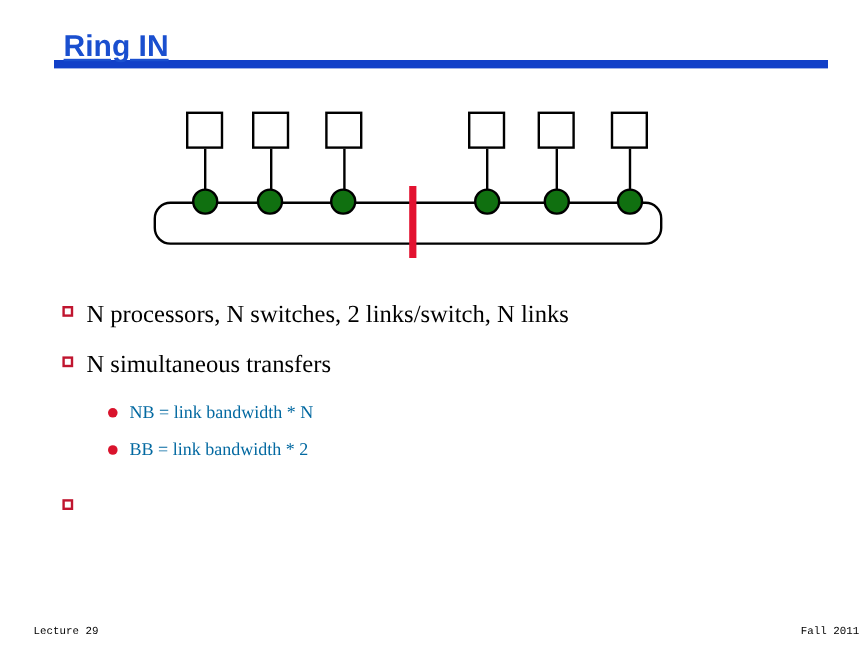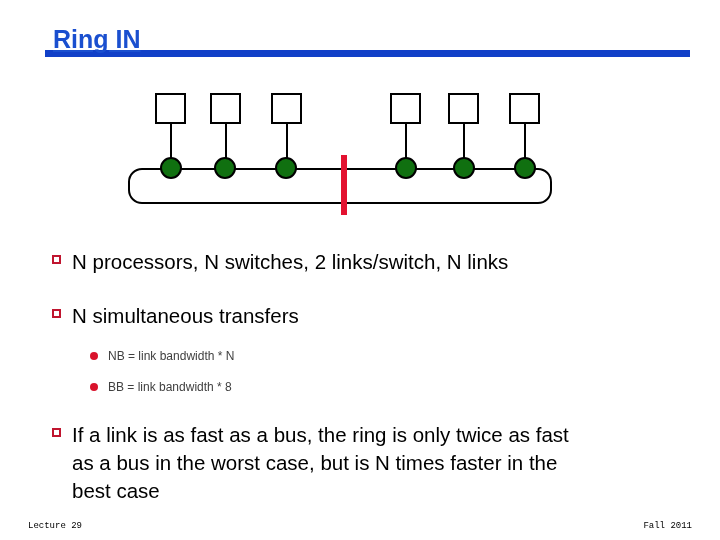--- a/index.html
+++ b/index.html
@@ -88,20 +88,21 @@
     height: 60px;
     background: #e31230;
   }
 
   
   #content {
     position: absolute;
     left: 0;
     top: 248px;
     width: 612px;
+    font-family: Liberation Serif, serif;
   }
   .bullet-l1 {
     position: relative;
     padding-left: 72px;
     padding-right: 30px;
     font-size: 20.5px;
     line-height: 28px;
     color: #000000;
   }
   .bullet-l1 .marker {
@@ -111,49 +112,49 @@
     width: 9px;
     height: 9px;
     border: 2px solid #c0152f;
     box-sizing: border-box;
     background: #ffffff;
   }
   .bullet-l2 {
     position: relative;
     padding-left: 108px;
     padding-right: 30px;
-    font-size: 12px;
+    font-size: 15px;
     line-height: 24px;
-    color: #404040;
+    color: #0369a1;
   }
   .bullet-l2 .marker-dot {
     position: absolute;
     left: 90px;
     top: 8px;
     width: 8px;
     height: 8px;
     border-radius: 50%;
     background: #d9132c;
   }
   #b1 { margin-top: 0px; }
-  #b2 { margin-top: 26px; }
+  #b2 { margin-top: 14px; }
   #sb1 { margin-top: 14px; }
   #sb2 { margin-top: 7px; }
   #b3 { margin-top: 22px; }
 
   
   .footer-text {
     position: absolute;
     bottom: 9px;
     font-size: 9px;
     color: #000000;
     font-family: Liberation Mono, monospace;
   }
   #footer-left  { left: 28px; }
-  #footer-right { right: 28px; }
+  #footer-right { right: 4px; }
 </style>
 </head>
 <body>
 
 <div id="slide-title">Ring IN</div>
 <div id="title-rule"></div>
 
 <div id="diagram">
 
   <div class="proc-box" style="left:155px; top:93px;"></div>
@@ -194,24 +195,23 @@
     <span>N simultaneous transfers</span>
   </div>
 
   <div class="bullet-l2" id="sb1">
     <span class="marker-dot"></span>
     <span>NB = link bandwidth * N</span>
   </div>
 
   <div class="bullet-l2" id="sb2">
     <span class="marker-dot"></span>
-    <span>BB = link bandwidth * 8</span>
+    <span>BB = link bandwidth * 2</span>
   </div>
 
   <div class="bullet-l1" id="b3">
     <span class="marker"></span>
-    <span>If a link is as fast as a bus, the ring is only twice as fast as a bus in the worst case, but is N times faster in the best case</span>
   </div>
 
 </div>
 
 <div class="footer-text" id="footer-left">Lecture 29</div>
 <div class="footer-text" id="footer-right">Fall 2011</div>
 
 </body></html>

